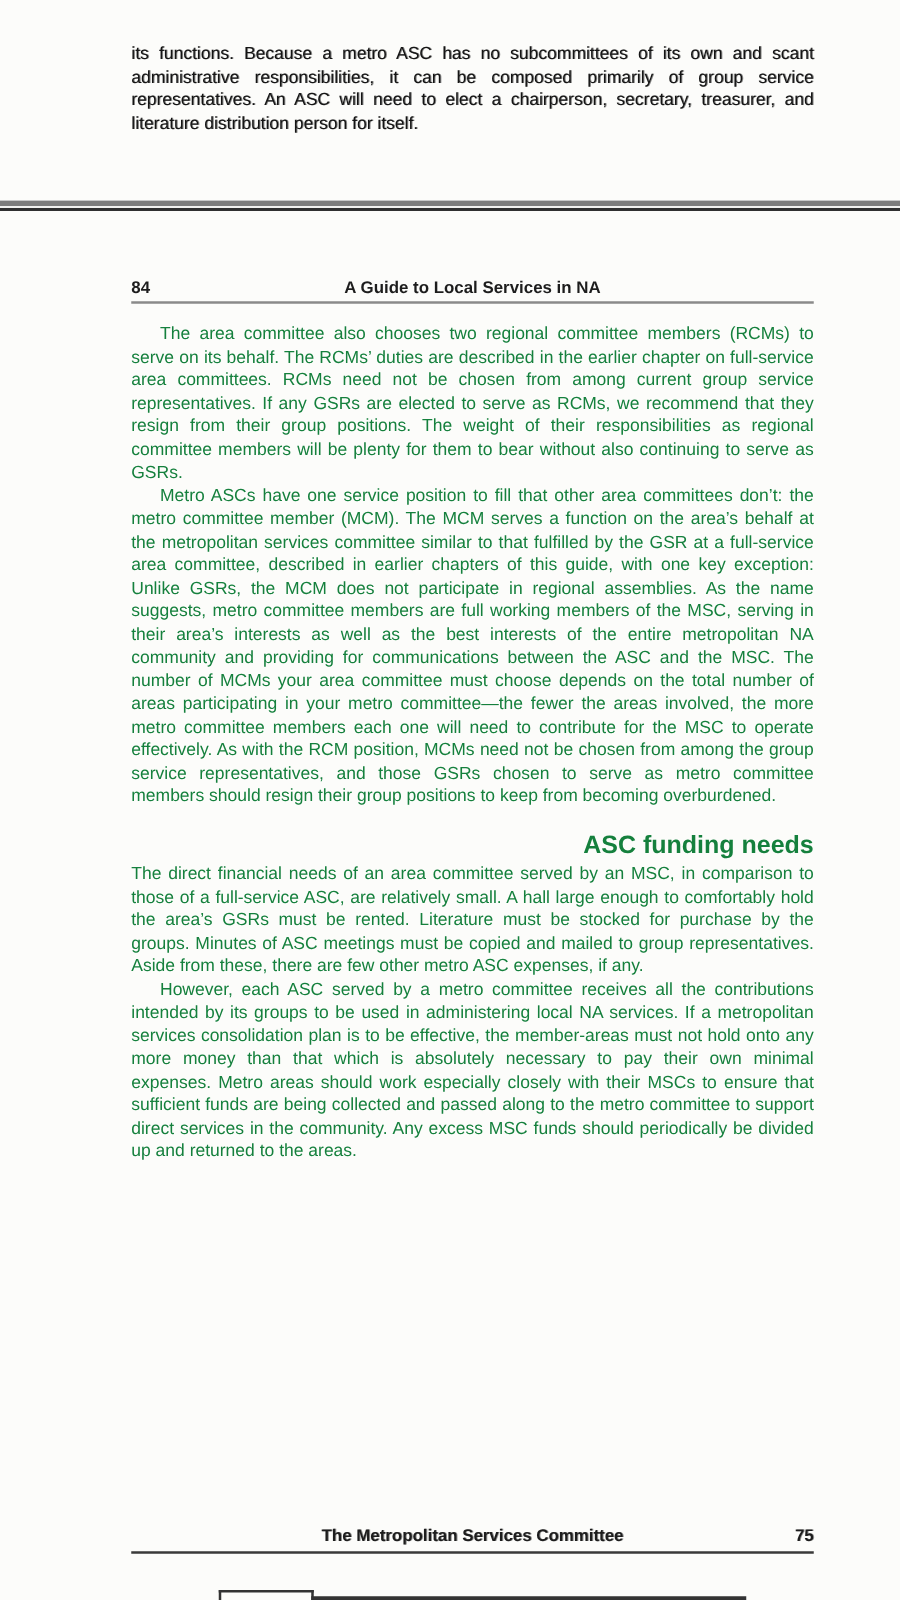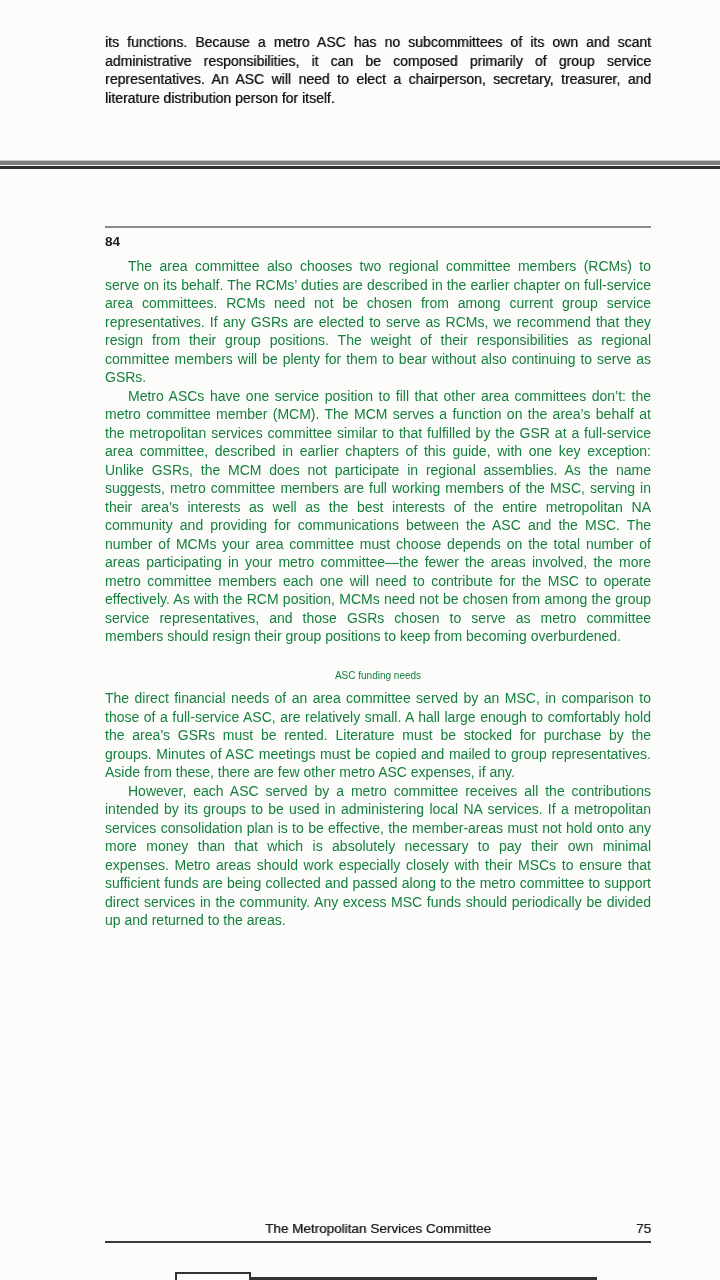--- a/index.html
+++ b/index.html
@@ -55,21 +55,21 @@
     width: 546px;
     padding-bottom: 4px;
     border-bottom: 2px solid #8a8a8a;
     font-size: 13.5px;
     font-weight: bold;
     line-height: 15px;
   }
   .page-header .header-num {
     position: absolute;
     left: 0;
-    top: 12px;
+    top: 0;
   }
   .page-header .header-title {
     display: block;
     text-align: center;
   }
 
   
   .page-body {
     position: absolute;
     left: 105px;
@@ -81,35 +81,35 @@
     color: #15803d;
   }
   .page-body p {
     margin: 0;
   }
   .page-body p.indent {
     text-indent: 23px;
   }
   .section-heading {
     margin: 21px 0 4px 0;
-    font-size: 10px;
-    font-weight: normal;
-    text-align: center;
+    font-size: 20px;
+    font-weight: bold;
+    text-align: right;
   }
 
   
   .page-footer {
     position: absolute;
     left: 105px;
     top: 1221px;
     width: 546px;
     padding-bottom: 5px;
     border-bottom: 2.5px solid #3a3a3a;
     font-size: 13.5px;
-    font-weight: normal;
+    font-weight: bold;
     line-height: 15px;
     text-shadow: 0.8px 0 0 rgba(20,20,20,0.45);
   }
   .page-footer .footer-title {
     display: block;
     text-align: center;
   }
   .page-footer .footer-num {
     position: absolute;
     right: 0;
@@ -146,20 +146,21 @@
 </style>
 </head>
 <body>
 
 <div class="prev-fragment">its functions. Because a metro ASC has no subcommittees of its own and scant administrative responsibilities, it can be composed primarily of group service representatives. An ASC will need to elect a chairperson, secretary, treasurer, and literature distribution person for itself.</div>
 
 <div class="page-separator"></div>
 
 <div class="page-header">
   <span class="header-num">84</span>
+  <span class="header-title">A Guide to Local Services in NA</span>
 </div>
 
 <div class="page-body">
   <p class="indent">The area committee also chooses two regional committee members (RCMs) to serve on its behalf. The RCMs’ duties are described in the earlier chapter on full-service area committees. RCMs need not be chosen from among current group service representatives. If any GSRs are elected to serve as RCMs, we recommend that they resign from their group positions. The weight of their responsibilities as regional committee members will be plenty for them to bear without also continuing to serve as GSRs.</p>
   <p class="indent">Metro ASCs have one service position to fill that other area committees don’t: the metro committee member (MCM). The MCM serves a function on the area’s behalf at the metropolitan services committee similar to that fulfilled by the GSR at a full-service area committee, described in earlier chapters of this guide, with one key exception: Unlike GSRs, the MCM does not participate in regional assemblies. As the name suggests, metro committee members are full working members of the MSC, serving in their area’s interests as well as the best interests of the entire metropolitan NA community and providing for communications between the ASC and the MSC. The number of MCMs your area committee must choose depends on the total number of areas participating in your metro committee—the fewer the areas involved, the more metro committee members each one will need to contribute for the MSC to operate effectively. As with the RCM position, MCMs need not be chosen from among the group service representatives, and those GSRs chosen to serve as metro committee members should resign their group positions to keep from becoming overburdened.</p>
   <h2 class="section-heading">ASC funding needs</h2>
   <p>The direct financial needs of an area committee served by an MSC, in comparison to those of a full-service ASC, are relatively small. A hall large enough to comfortably hold the area’s GSRs must be rented. Literature must be stocked for purchase by the groups. Minutes of ASC meetings must be copied and mailed to group representatives. Aside from these, there are few other metro ASC expenses, if any.</p>
   <p class="indent">However, each ASC served by a metro committee receives all the contributions intended by its groups to be used in administering local NA services. If a metropolitan services consolidation plan is to be effective, the member-areas must not hold onto any more money than that which is absolutely necessary to pay their own minimal expenses. Metro areas should work especially closely with their MSCs to ensure that sufficient funds are being collected and passed along to the metro committee to support direct services in the community. Any excess MSC funds should periodically be divided up and returned to the areas.</p>
 </div>
 

